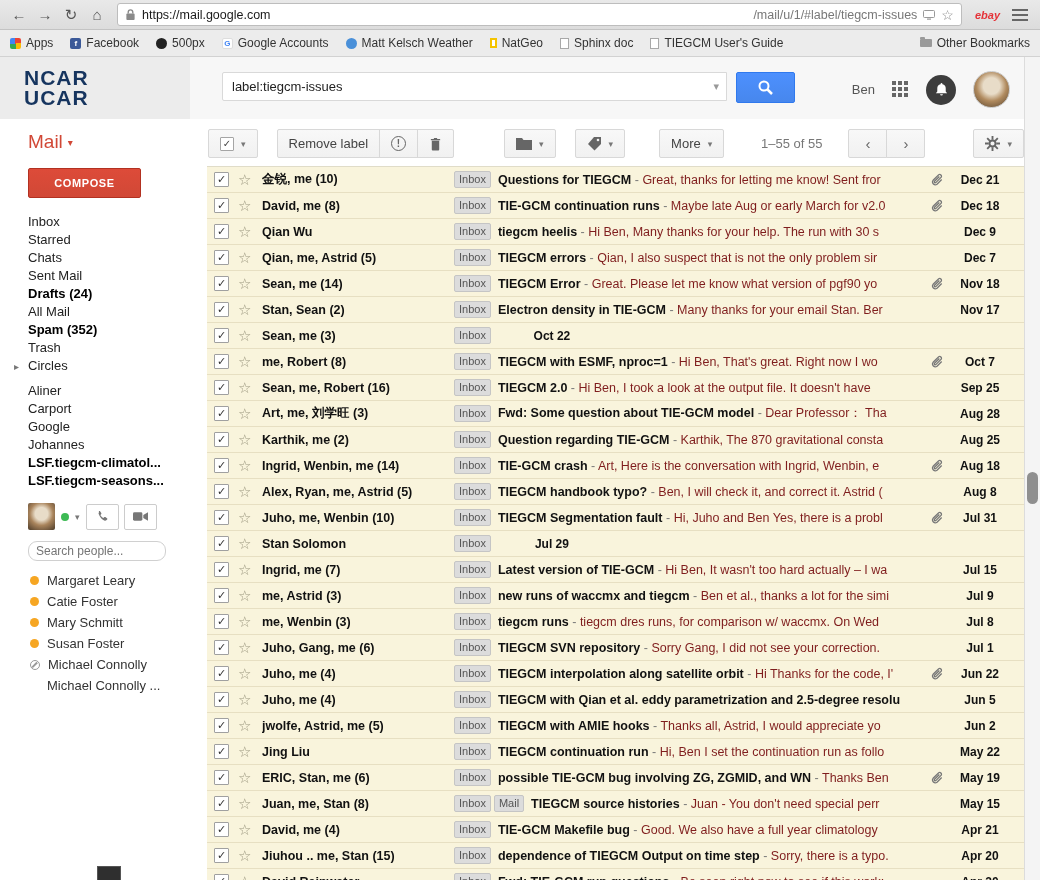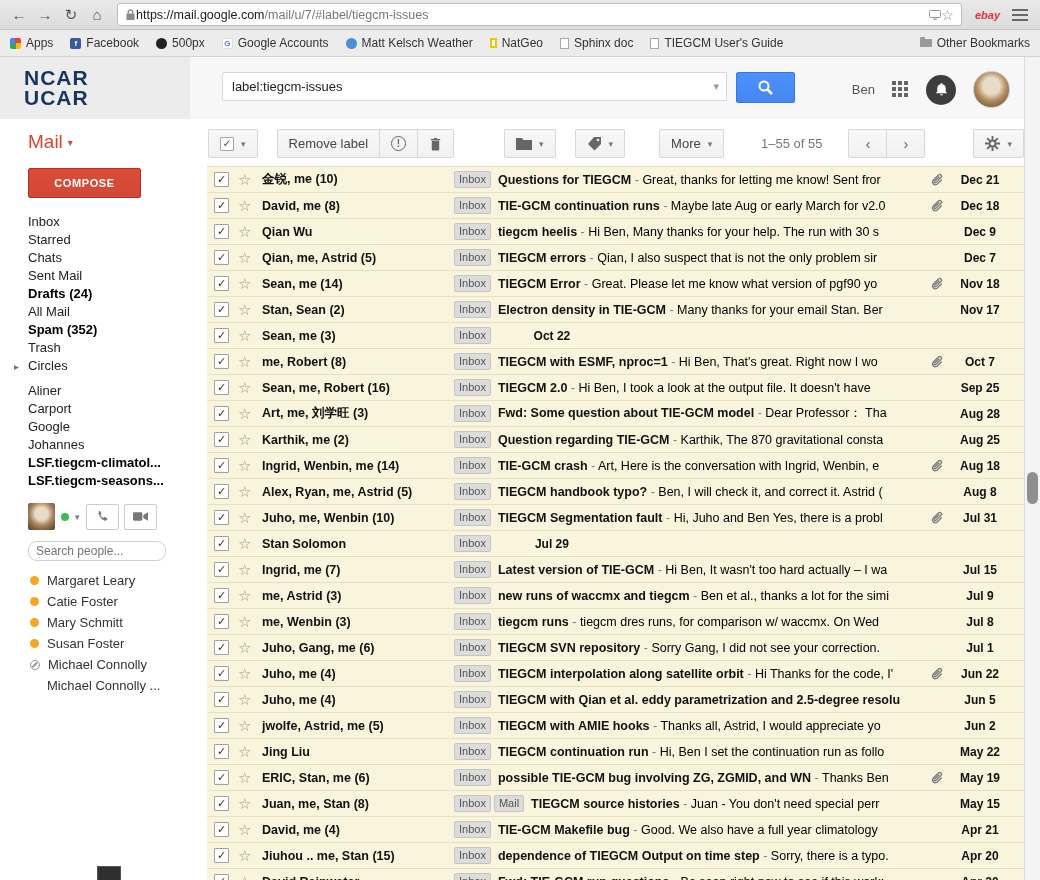--- a/index.html
+++ b/index.html
@@ -2,21 +2,21 @@
 <html><head>
 <meta charset="utf-8">
 <style>
   html,body{margin:0;padding:0;}
   body{font-family:"Liberation Sans", sans-serif;}
   .page{position:relative;width:1040px;height:880px;background:#fff;overflow:hidden;}
 
   
   .chrome-bar{position:absolute;top:0;left:0;right:0;height:30px;background:linear-gradient(#e9e9e9,#dcdcdc);border-bottom:1px solid #c3c3c3;display:flex;align-items:center;padding:0 8px;gap:4px;box-sizing:border-box;}
   .nav-ic{width:22px;text-align:center;font-size:15px;color:#555;cursor:pointer;flex:none;}
-  .omnibox{flex:1;height:21px;background:#fff;border:1px solid #bdbdbd;border-radius:3px;display:flex;align-items:center;padding:0 7px;margin:0 5px;min-width:0;}
+  .omnibox{flex:1;height:21px;background:#fff;border:1px solid #bdbdbd;border-radius:3px;display:flex;align-items:center;padding:0 7px;gap:6px;margin:0 5px;min-width:0;text-align:right;}
   .url-domain{color:#1a1a1a;font-size:12.5px;white-space:nowrap;}
   .url-path{color:#787878;font-size:12.5px;white-space:nowrap;overflow:hidden;flex:1;}
   .omni-star{color:#8a8a8a;font-size:14px;flex:none;cursor:pointer;}
   .ebay{font-size:11px;font-weight:bold;font-style:italic;color:#e53238;flex:none;margin:0 4px;cursor:pointer;}
   .hamburger{flex:none;cursor:pointer;padding:2px 4px;}
   .hamburger i{display:block;width:16px;height:2px;background:#666;margin:3px 0;}
 
   
   .bookmarks-bar{position:absolute;top:30px;left:0;right:0;height:27px;background:#ececec;border-bottom:1px solid #d2d2d2;display:flex;align-items:center;padding:0 10px;gap:17px;font-size:12px;color:#333;box-sizing:border-box;}
   .bm{display:flex;align-items:center;gap:5px;white-space:nowrap;cursor:pointer;}
@@ -99,21 +99,21 @@
   
   .email-list{position:absolute;left:207px;top:166px;right:16px;bottom:0;overflow:hidden;border-top:1px solid #e0dcc8;}
   .row{display:flex;align-items:center;height:25px;border-bottom:1px solid #e7dfc2;background:#f9f4dc;padding-left:7px;cursor:pointer;}
   .cb{width:13px;height:13px;border:1px solid #a0a0a0;background:#fff;border-radius:1px;font-size:11px;line-height:13px;text-align:center;color:#333;margin-right:9px;flex:none;box-sizing:content-box;}
   .star{color:#9d9880;font-size:15px;margin-right:9px;flex:none;width:15px;line-height:15px;}
   .senders{width:192px;flex:none;font-weight:bold;color:#111;font-size:12.5px;white-space:nowrap;overflow:hidden;}
   .chips{flex:none;margin-right:7px;display:flex;gap:3px;}
   .chip{background:#dcdcdc;border:1px solid #c5c5c5;font-size:11px;color:#555;padding:0 4px;border-radius:2px;height:15px;line-height:15px;white-space:nowrap;}
   .subjwrap{flex:1;white-space:nowrap;overflow:hidden;font-size:12.5px;color:#111;min-width:0;}
   .subj{font-weight:bold;}
-  .snippet{color:#000000;text-align:center;}
+  .snippet{color:#7f1d1d;text-align:center;}
   .snippet:not(:empty)::before{content:" - ";color:#787878;}
   .clip{flex:none;width:16px;margin:0 3px;display:flex;align-items:center;justify-content:center;}
   .date{flex:none;width:64px;text-align:center;font-weight:bold;font-size:12px;color:#111;padding-right:12px;white-space:nowrap;}
 
   
   .scrollbar{position:absolute;top:57px;right:0;width:16px;bottom:0;background:#f4f4f4;border-left:1px solid #dcdcdc;box-sizing:border-box;}
   .thumb{position:absolute;top:415px;left:2px;width:11px;height:32px;background:#8f8f8f;border-radius:6px;}
 </style>
 </head>
 <body>
@@ -126,21 +126,21 @@
     <span class="nav-ic">↻</span>
     <span class="nav-ic">⌂</span>
     <div class="omnibox">
       <span style="display:flex;">
         <svg width="11" height="13" viewBox="0 0 12 14">
             <rect x="1.5" y="6" width="9" height="7" rx="1" fill="#8a8a8a"></rect>
             <path d="M3.5 6V4.5a2.5 2.5 0 0 1 5 0V6" fill="none" stroke="#8a8a8a" stroke-width="1.5"></path>
           </svg>
       </span>
       <span class="url-domain">https://mail.google.com</span>
-      <span class="url-path">/mail/u/7/#label/tiegcm-issues</span>
+      <span class="url-path">/mail/u/1/#label/tiegcm-issues</span>
       <span style="display:flex;">
         <svg width="12" height="10" viewBox="0 0 12 10">
             <rect x="0.5" y="0.5" width="11" height="7" rx="1" fill="none" stroke="#999"></rect>
             <rect x="4" y="8.5" width="4" height="1.2" fill="#999"></rect>
           </svg>
       </span>
       <span class="omni-star">☆</span>
     </div>
     <span class="ebay">ebay</span>
     <span class="hamburger">

